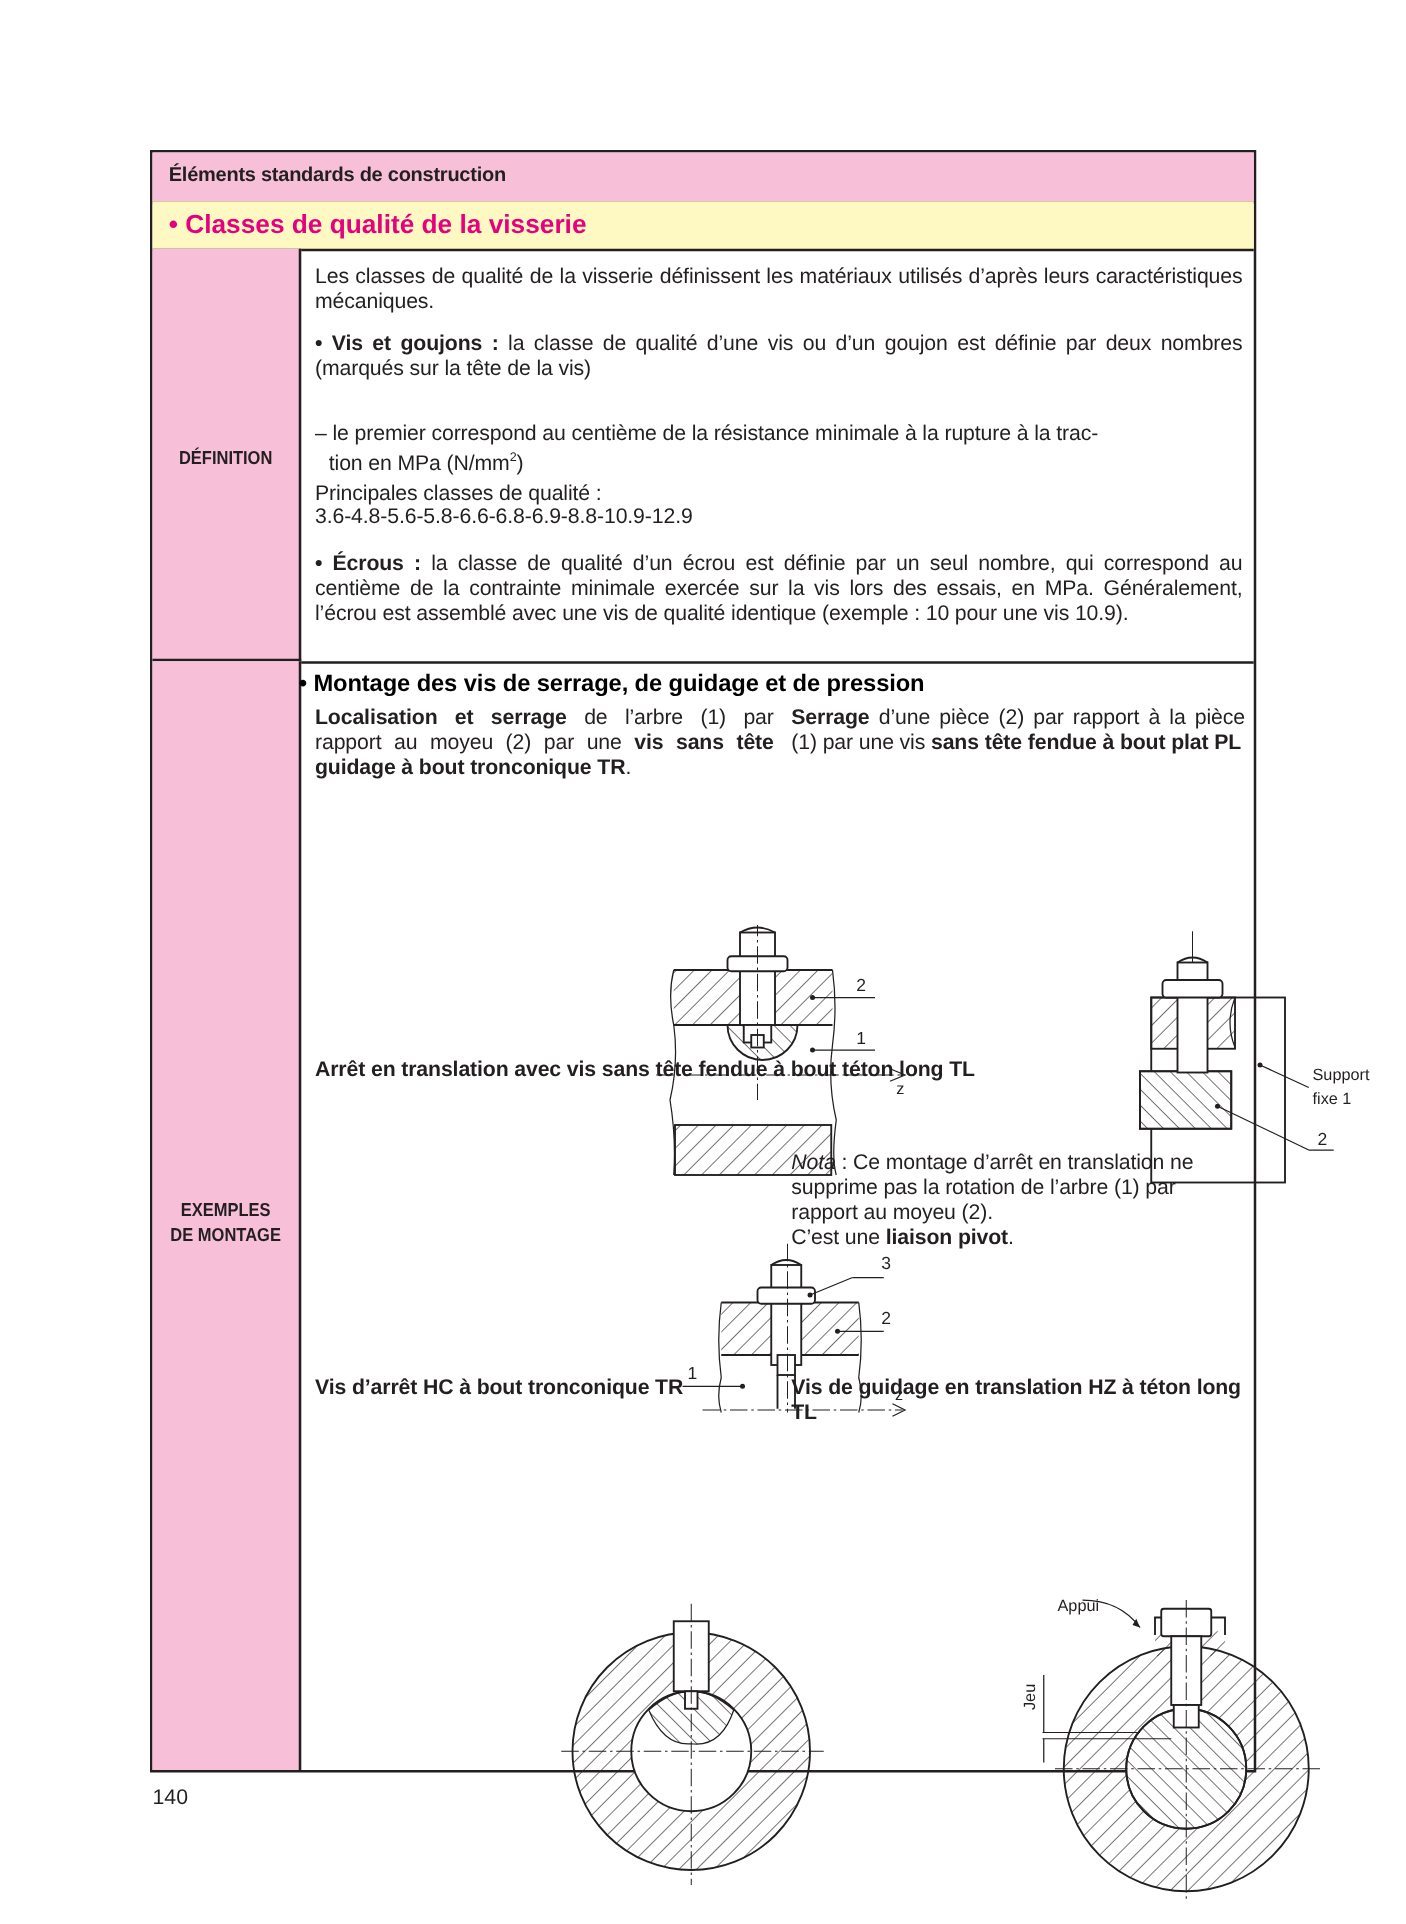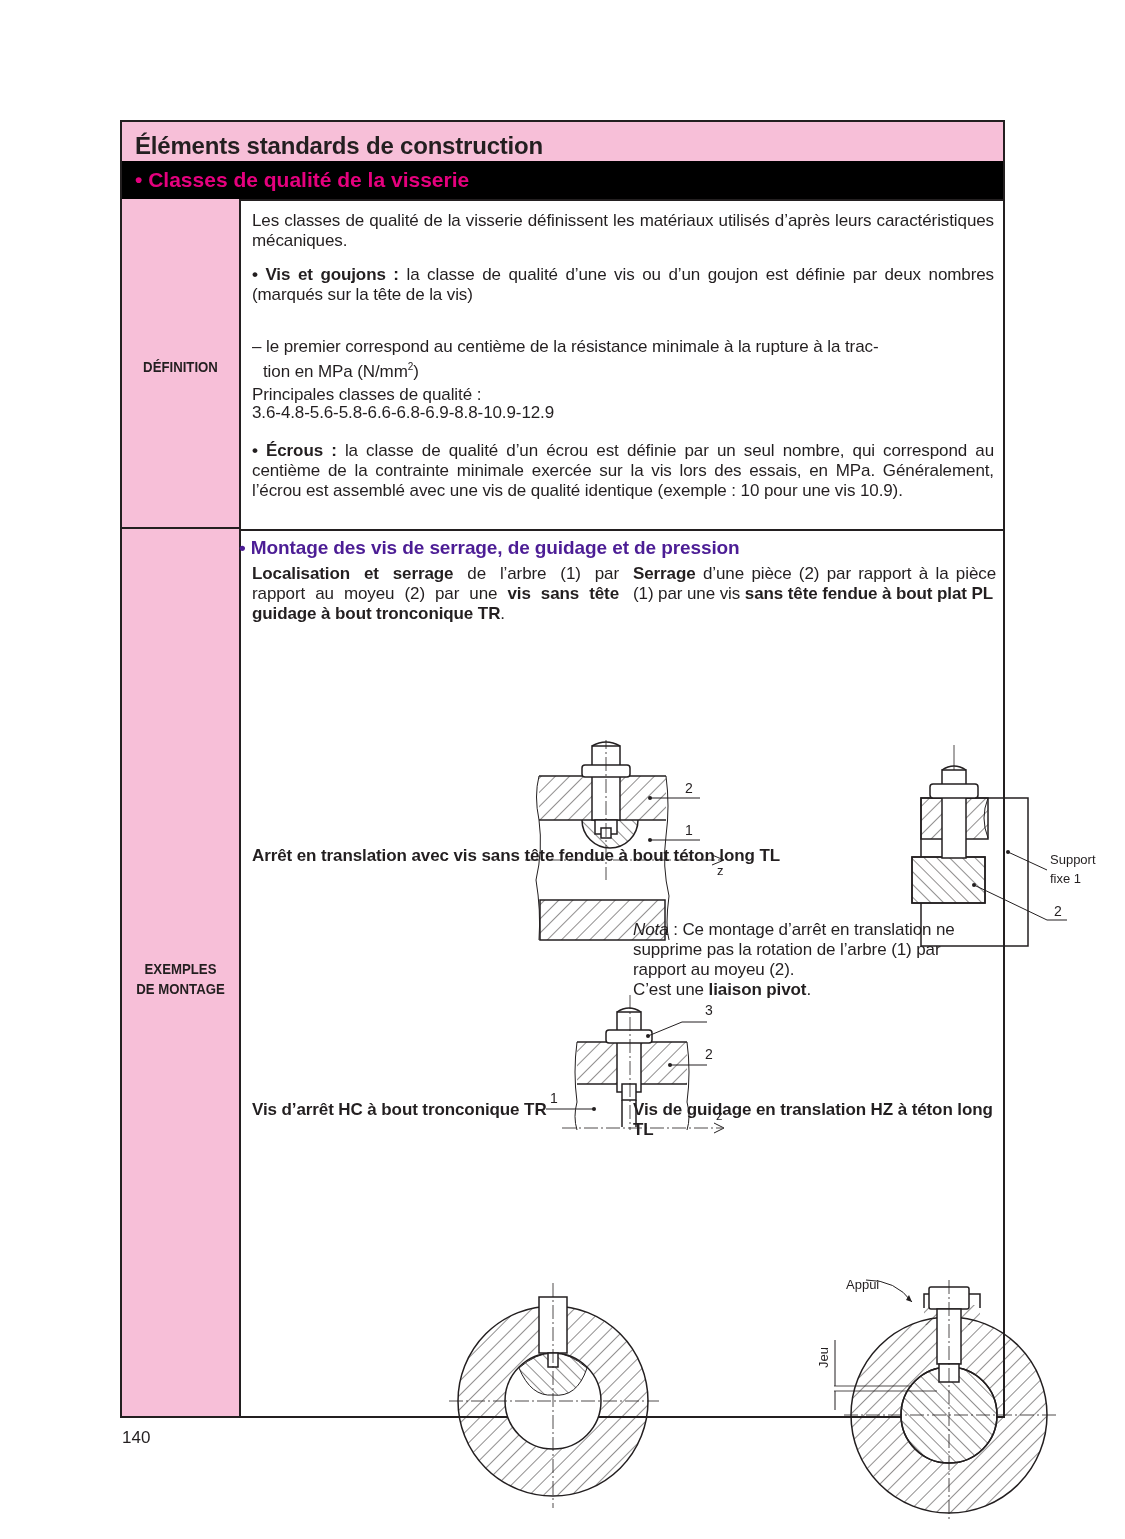--- a/index.html
+++ b/index.html
@@ -1,31 +1,31 @@
 <!DOCTYPE html>
 <html><head>
 <meta charset="utf-8">
 <style>
   html, body { margin:0; padding:0; background:#ffffff; }
   body { width:1125px; height:1539px; position:relative; font-family:"Liberation Sans", sans-serif; color:#231f20; overflow:hidden; }
   .frame { position:absolute; left:120px; top:120px; width:885px; height:1298px; border:2px solid #231f20; box-sizing:border-box; }
   .hdr { position:absolute; left:0; top:0; right:0; height:39px; background:#f7bfd8; border-bottom:2px solid #231f20; }
-  .hdr span { position:absolute; left:13px; top:10px; font-size:24px; font-weight:bold; letter-spacing:-0.2px; }
-  .sub { position:absolute; left:0; top:39px; right:0; height:38px; background:#000000; border-bottom:2px solid #231f20; }
+  .hdr span { position:absolute; left:13px; top:10px; font-size:16px; font-weight:bold; letter-spacing:-0.2px; }
+  .sub { position:absolute; left:0; top:39px; right:0; height:38px; background:#fef9c3; border-bottom:2px solid #231f20; }
   .sub span { position:absolute; left:13px; top:7px; font-size:21px; font-weight:bold; color:#e5007e; }
   .leftcol { position:absolute; left:0; width:119px; background:#f7bfd8; border-right:2px solid #231f20; box-sizing:border-box; }
   .lc1 { top:77px; height:330px; border-bottom:2px solid #231f20; }
   .lc2 { top:407px; bottom:0; }
   .lc-label { position:absolute; left:0; right:0; text-align:center; font-weight:bold; font-size:15px; line-height:20px; transform:scaleX(0.88); }
   .rc1 { position:absolute; left:117px; top:77px; right:0; height:330px; border-bottom:2px solid #231f20; }
   .rc2 { position:absolute; left:117px; top:407px; right:0; bottom:0; }
   .txt { position:absolute; font-size:17px; line-height:20px; letter-spacing:-0.1px; }
   .j { text-align:justify; }
   b { font-weight:bold; }
-  .pinkh { color:#4c1d95; font-weight:bold; font-size:19px; }
+  .pinkh { color:#000000; font-weight:bold; font-size:19px; }
   svg text { font-family:"Liberation Sans", sans-serif; }
   .page-num { position:absolute; left:122px; top:1428px; font-size:17px; }
 </style>
 </head>
 <body>
 
 <div class="frame">
   <div class="hdr">
     <span>Éléments standards de construction</span>
   </div>

